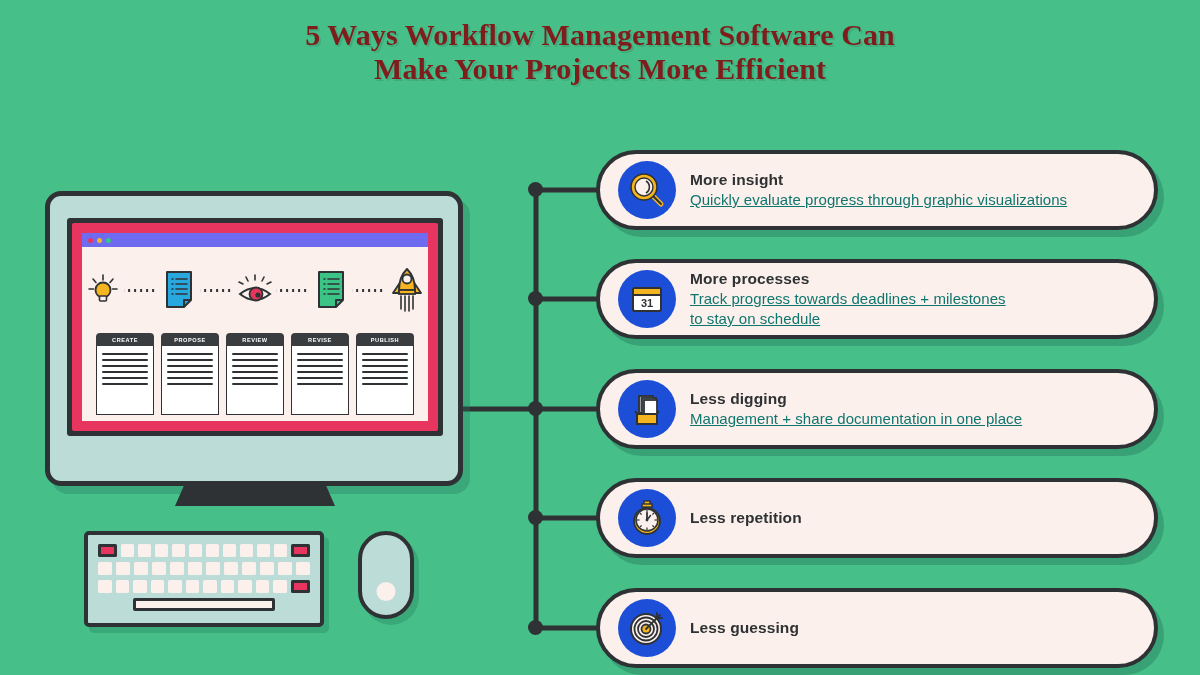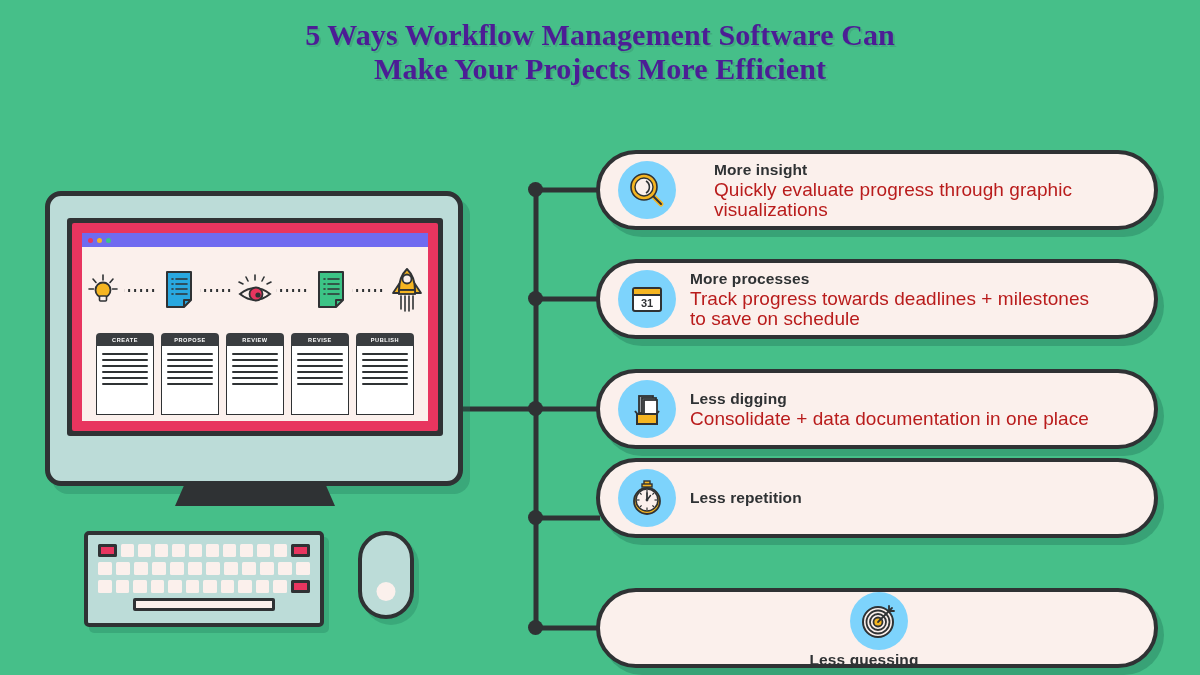--- a/index.html
+++ b/index.html
@@ -12,53 +12,53 @@
   #stage{position:relative;width:1200px;height:675px;}
 
   
   .title{
     position:absolute;left:0;top:18px;width:1200px;
     text-align:center;
     font-family:"Liberation Serif", serif;
     font-weight:bold;
     font-size:30px;
     line-height:34px;
-    color:#4c1d95;
+    color:#7f1d1d;
     letter-spacing:.1px;
     text-shadow:2px 2px 0 rgba(40,90,70,.18);
   }
   .title .l2{display:block;}
   .dot{position:absolute;width:15px;height:15px;border-radius:50%;background:#2f3234;}
 
   
   .card{
     position:absolute;left:596px;width:562px;
     background:#fbf0ec;
     border:4px solid #2f3234;
     border-radius:70px;
     box-sizing:border-box;
     display:flex;align-items:center;
     box-shadow:6px 7px 0 rgba(34,120,90,.40);
   }
   .card-icon{
     flex:0 0 auto;
     width:58px;height:58px;border-radius:50%;
-    background:#7dd3fc;
+    background:#1d4ed8;
     margin-left:18px;margin-right:14px;
     display:flex;align-items:center;justify-content:center;
     position:relative;
   }
   .card-text{padding-right:26px;}
   .card-title{
     font-size:15.5px;font-weight:bold;color:#2f3234;
     line-height:19px;margin-bottom:1px;letter-spacing:.1px;
   }
   .card-desc{
-    font-size:19px;color:#b91c1c;line-height:20px;
-    letter-spacing:.05px;white-space:pre-line;
+    font-size:15px;color:#0f766e;line-height:20px;
+    letter-spacing:.05px;white-space:pre-line;text-decoration:underline;
   }
 
   
   .monitor-body{
     position:absolute;left:45px;top:191px;width:418px;height:295px;
     background:#bcdcd8;border:5px solid #2f3234;border-radius:16px;
     box-sizing:border-box;
     box-shadow:7px 8px 0 rgba(34,120,90,.33);
   }
   .monitor-inner{
@@ -161,21 +161,21 @@
     <line x1="536" y1="628" x2="600" y2="628" stroke="#2f3234" stroke-width="5"></line>
 
     <line x1="458" y1="409" x2="536" y2="409" stroke="#2f3234" stroke-width="5"></line>
   </svg>
   <div class="dot" style="left:528px;top:182px;"></div>
   <div class="dot" style="left:528px;top:291px;"></div>
   <div class="dot" style="left:528px;top:401px;"></div>
   <div class="dot" style="left:528px;top:510px;"></div>
   <div class="dot" style="left:528px;top:620px;"></div>
 
-  <div class="card" style="top:150px;height:80px;gap:24px;">
+  <div class="card" style="top:150px;height:80px;">
     <div class="card-icon">
       <svg width="40" height="40" viewBox="0 0 40 40">
         <line x1="23" y1="23" x2="34" y2="34" stroke="#f5b521" stroke-width="5" stroke-linecap="round"></line>
         <line x1="23" y1="23" x2="34" y2="34" stroke="#2f3234" stroke-width="2" stroke-linecap="round"></line>
         <circle cx="17" cy="17" r="11" fill="#fbf0ec" stroke="#f5b521" stroke-width="4"></circle>
         <circle cx="17" cy="17" r="13" fill="none" stroke="#2f3234" stroke-width="1.6"></circle>
         <circle cx="17" cy="17" r="9" fill="none" stroke="#2f3234" stroke-width="1.4"></circle>
         <path d="M19 11 a7 7 0 0 1 0 12" fill="none" stroke="#2f3234" stroke-width="1.6"></path>
       </svg>
     </div>
@@ -190,41 +190,41 @@
       <svg width="40" height="40" viewBox="0 0 40 40">
         <rect x="6" y="9" width="28" height="23" rx="2" fill="#ffffff" stroke="#2f3234" stroke-width="2"></rect>
         <path d="M7 10 h26 v6 h-26 z" fill="#f5b521"></path>
         <line x1="6" y1="16" x2="34" y2="16" stroke="#2f3234" stroke-width="2"></line>
         <text x="20" y="28" text-anchor="middle" font-family="Liberation Sans, sans-serif" font-size="11" font-weight="bold" fill="#2f3234">31</text>
       </svg>
     </div>
     <div class="card-text">
       <div class="card-title">More processes</div>
       <div class="card-desc">Track progress towards deadlines + milestones
-to save on schedule</div>
+to stay on schedule</div>
     </div>
   </div>
 
   <div class="card" style="top:369px;height:80px;">
     <div class="card-icon">
       <svg width="40" height="40" viewBox="0 0 40 40">
         <rect x="12" y="7" width="14" height="17" fill="#9a9fa3" stroke="#2f3234" stroke-width="1.8"></rect>
         <rect x="15" y="9" width="14" height="17" fill="#d8dbdc" stroke="#2f3234" stroke-width="1.8"></rect>
         <rect x="17" y="11" width="13" height="16" fill="#ffffff" stroke="#2f3234" stroke-width="1.8"></rect>
         <path d="M8 22 L12 27 L28 27 L32 22" fill="none" stroke="#2f3234" stroke-width="2" stroke-linejoin="round"></path>
         <rect x="10" y="25" width="20" height="10" fill="#f5b521" stroke="#2f3234" stroke-width="2"></rect>
       </svg>
     </div>
     <div class="card-text">
       <div class="card-title">Less digging</div>
-      <div class="card-desc">Consolidate + data documentation in one place</div>
-    </div>
-  </div>
-
-  <div class="card" style="top:458px;height:80px;">
+      <div class="card-desc">Management + share documentation in one place</div>
+    </div>
+  </div>
+
+  <div class="card" style="top:478px;height:80px;">
     <div class="card-icon">
       <svg width="40" height="40" viewBox="0 0 40 40">
         <rect x="17" y="3" width="6" height="4" fill="#f5b521" stroke="#2f3234" stroke-width="1.4"></rect>
         <rect x="15" y="6" width="10" height="3" fill="#f5b521" stroke="#2f3234" stroke-width="1.4"></rect>
         <circle cx="20" cy="23" r="13" fill="#f5b521" stroke="#2f3234" stroke-width="1.8"></circle>
         <circle cx="20" cy="22" r="11" fill="#fbf0ec" stroke="#2f3234" stroke-width="1.6"></circle>
         <g stroke="#2f3234" stroke-width="1.2">
           <line x1="20" y1="12" x2="20" y2="14.5"></line>
           <line x1="20" y1="29.5" x2="20" y2="32"></line>
           <line x1="10" y1="22" x2="12.5" y2="22"></line>
@@ -237,21 +237,21 @@
         <line x1="20" y1="22" x2="20" y2="15" stroke="#2f3234" stroke-width="1.8" stroke-linecap="round"></line>
         <line x1="20" y1="22" x2="23.5" y2="17.5" stroke="#2f3234" stroke-width="1.5" stroke-linecap="round"></line>
         <circle cx="20" cy="22" r="1.4" fill="#2f3234"></circle>
       </svg>
     </div>
     <div class="card-text">
       <div class="card-title">Less repetition</div>
     </div>
   </div>
 
-  <div class="card" style="top:588px;height:80px;flex-direction:column;">
+  <div class="card" style="top:588px;height:80px;">
     <div class="card-icon">
       <svg width="40" height="40" viewBox="0 0 40 40">
         <circle cx="19" cy="21" r="15" fill="#fbf0ec" stroke="#2f3234" stroke-width="2"></circle>
         <circle cx="19" cy="21" r="11.5" fill="none" stroke="#2f3234" stroke-width="1.8"></circle>
         <circle cx="19" cy="21" r="8" fill="none" stroke="#2f3234" stroke-width="1.8"></circle>
         <circle cx="19" cy="21" r="4.5" fill="#f5b521" stroke="#2f3234" stroke-width="1.8"></circle>
         <line x1="19" y1="21" x2="33" y2="7" stroke="#2f3234" stroke-width="1.8" stroke-linecap="round"></line>
         <line x1="30" y1="5" x2="30" y2="10" stroke="#2f3234" stroke-width="1.8" stroke-linecap="round"></line>
         <line x1="35" y1="10" x2="30" y2="10" stroke="#2f3234" stroke-width="1.8" stroke-linecap="round"></line>
       </svg>

